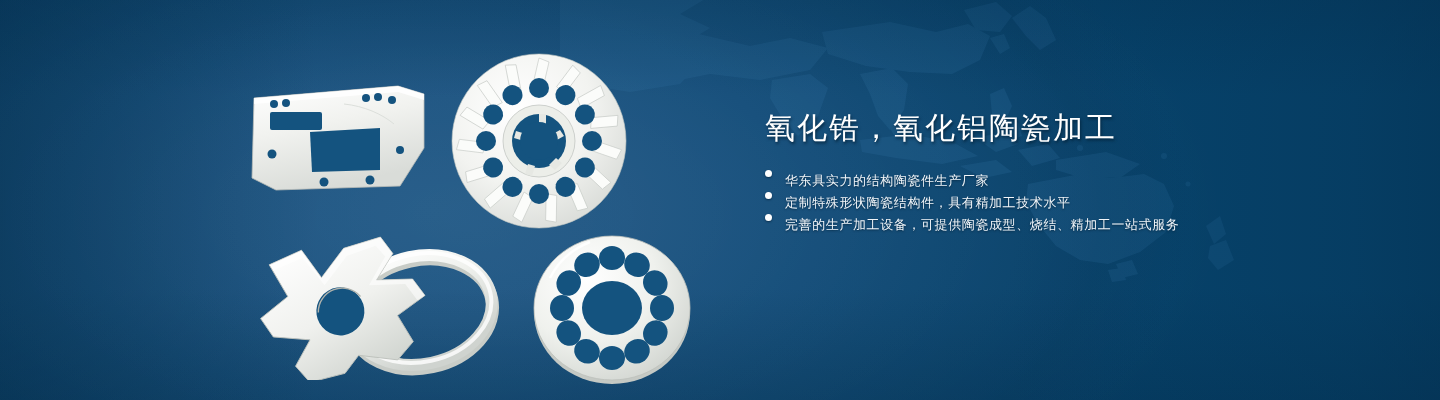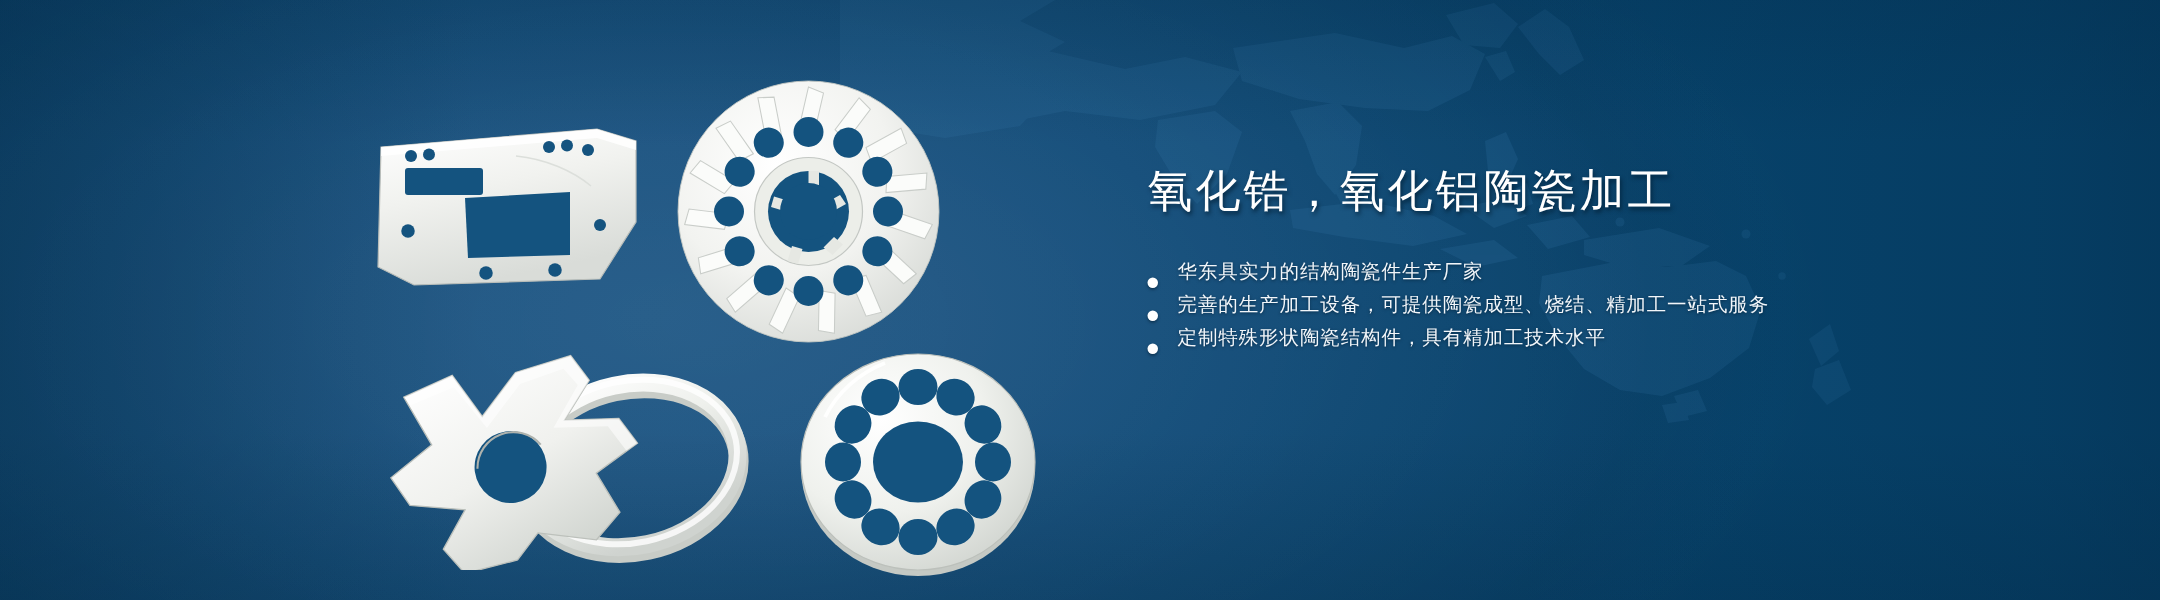--- a/index.html
+++ b/index.html
@@ -78,21 +78,21 @@
     text-shadow: 1px 2px 3px rgba(2,28,48,0.75);
     white-space: nowrap;
   }
   .bullets {
     list-style: none;
     margin: 22px 0 0 0;
     padding: 0;
   }
   .bullet {
     display: flex;
-    align-items: flex-end;
+    align-items: flex-start;
     height: 22px;
     margin-bottom: 0px;
   }
   .bullet-dot {
     flex: 0 0 auto;
     width: 7px;
     height: 7px;
     border-radius: 50%;
     background: #ffffff;
     margin-right: 13px;
@@ -311,22 +311,22 @@
   <div class="copy">
     <h1 class="headline">氧化锆，氧化铝陶瓷加工</h1>
 
     <ul class="bullets">
       <li class="bullet">
         <span class="bullet-dot"></span>
         <span class="bullet-text">华东具实力的结构陶瓷件生产厂家</span>
       </li>
       <li class="bullet">
         <span class="bullet-dot"></span>
-        <span class="bullet-text">完善的生产加工设备，可提供陶瓷成型、烧结、精加工一站式服务</span>
+        <span class="bullet-text">定制特殊形状陶瓷结构件，具有精加工技术水平</span>
       </li>
       <li class="bullet">
         <span class="bullet-dot"></span>
-        <span class="bullet-text">定制特殊形状陶瓷结构件，具有精加工技术水平</span>
+        <span class="bullet-text">完善的生产加工设备，可提供陶瓷成型、烧结、精加工一站式服务</span>
       </li>
     </ul>
   </div>
 
 </div>
 
 </body></html>

